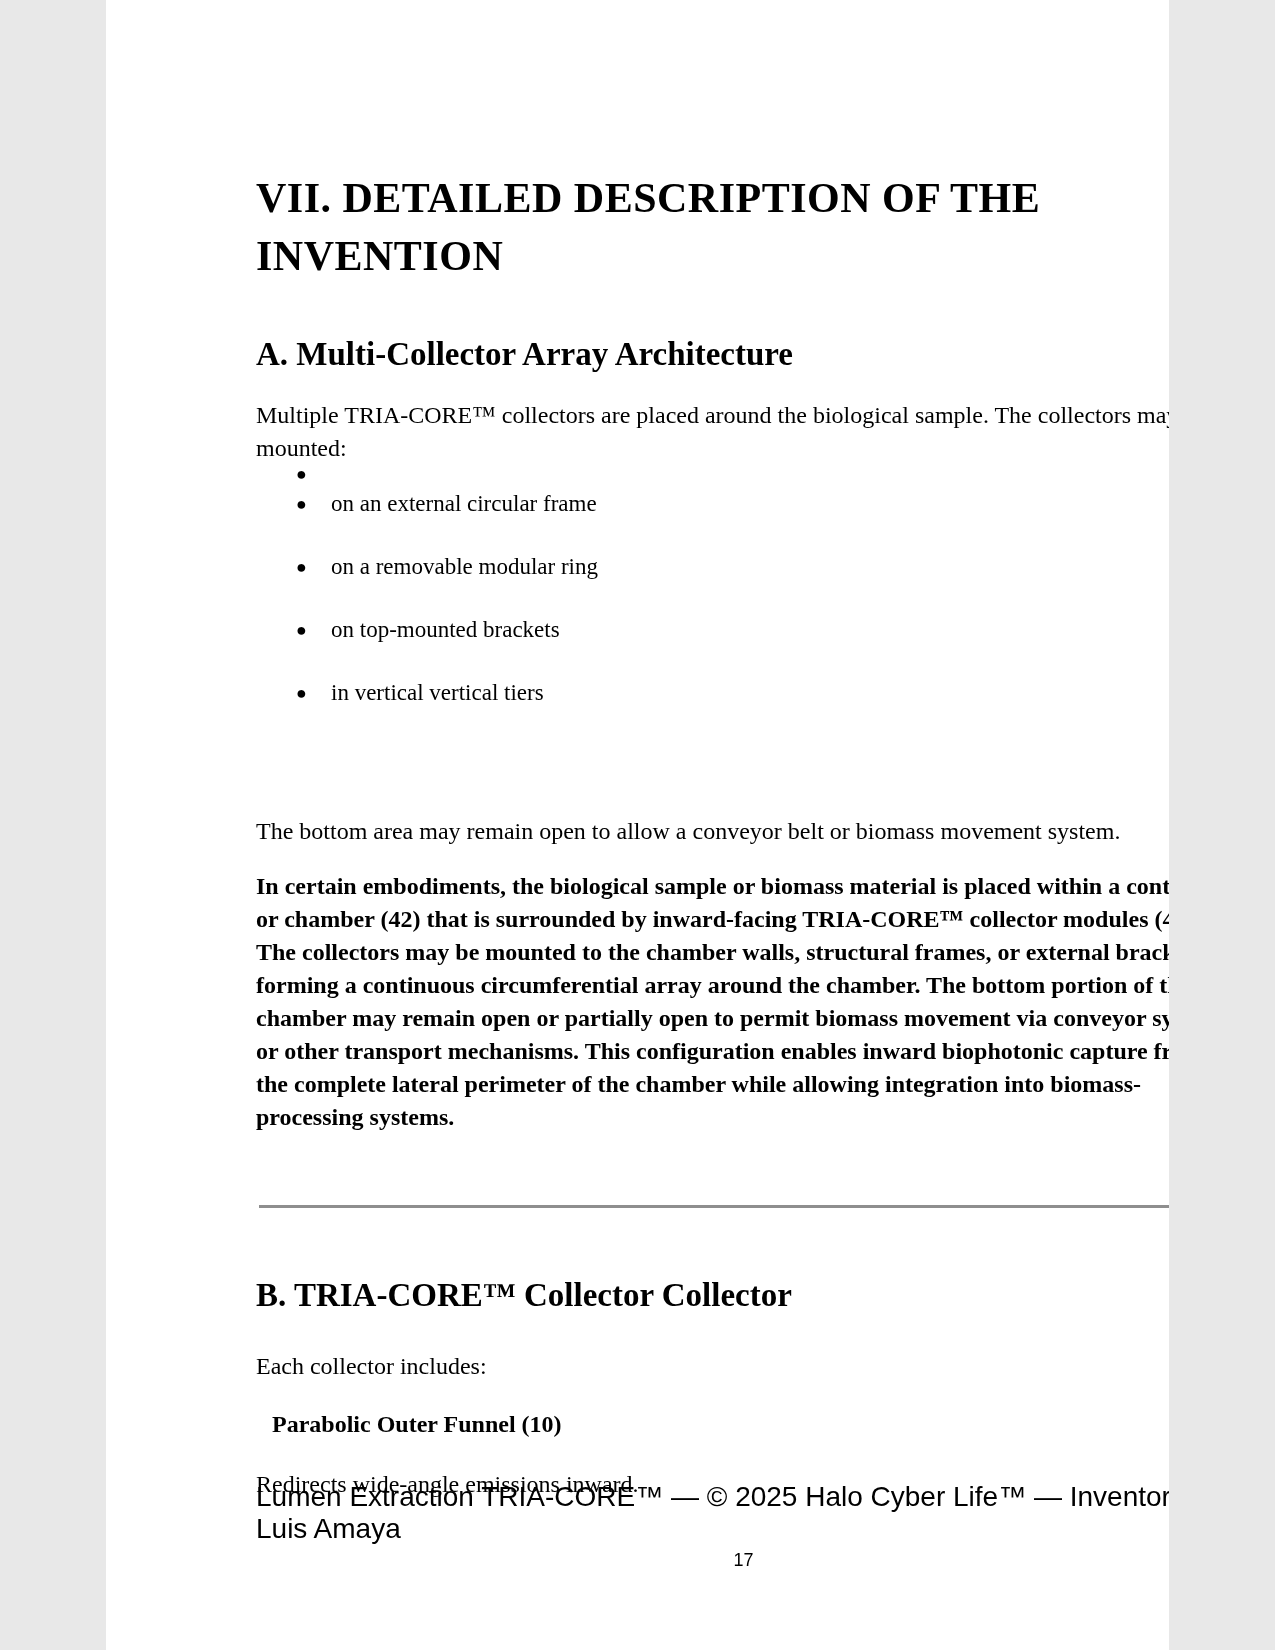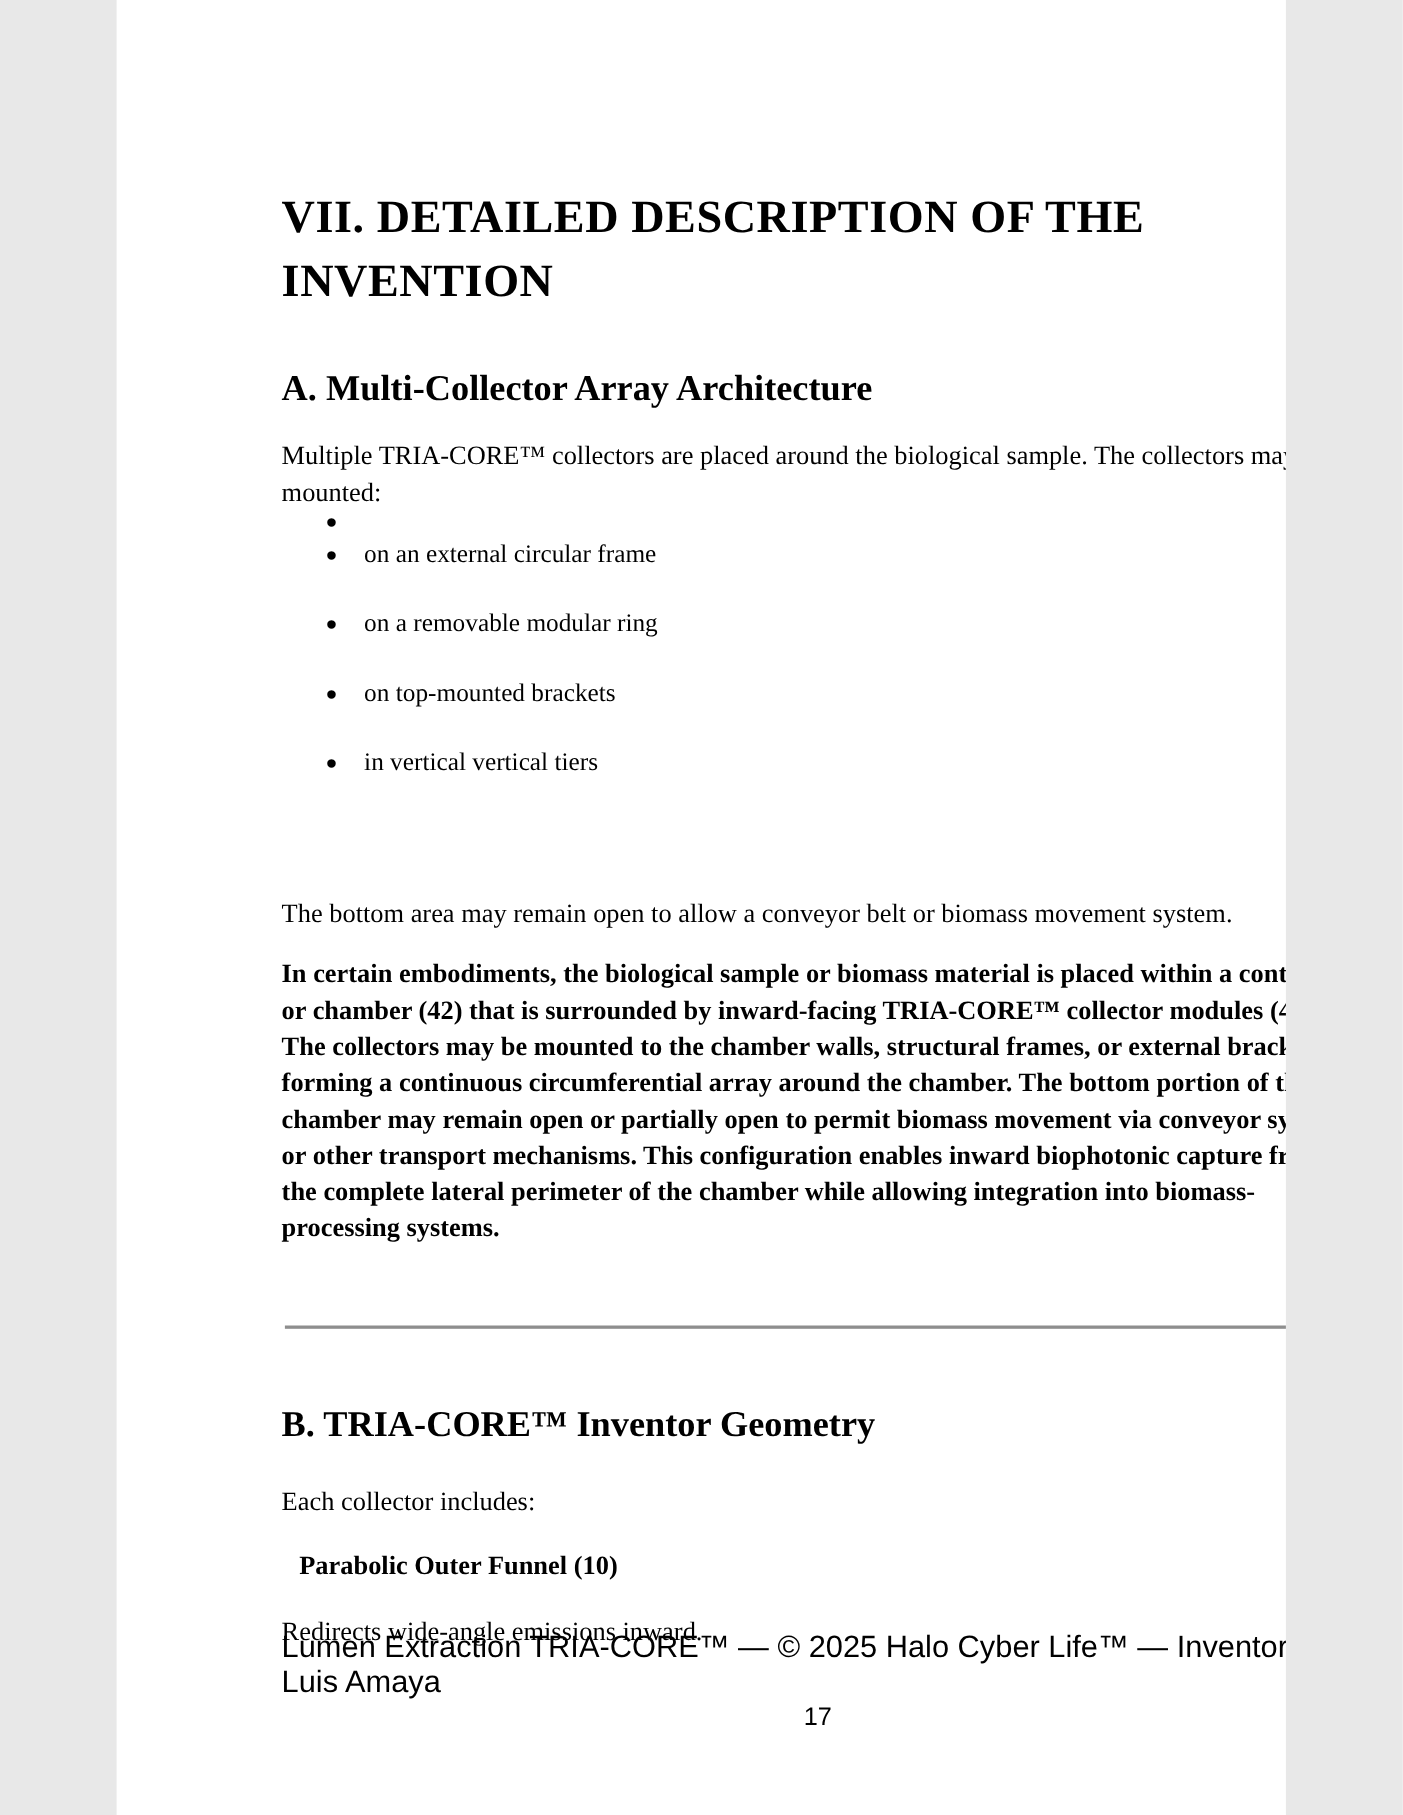--- a/index.html
+++ b/index.html
@@ -97,21 +97,21 @@
     font-size: 28px;
     line-height: 32px;
   }
   .page-number {
     position: absolute;
     top: 1546px;
     left: 0;
     width: 975px;
     text-align: center;
     font-family: "Liberation Sans", sans-serif;
-    font-size: 23px;
+    font-size: 18px;
     line-height: 28px;
   }
 </style>
 </head>
 <body>
 
 <div class="page">
   <div class="content">
 
     <h1 class="doc-title">VII. DETAILED DESCRIPTION OF THE INVENTION</h1>
@@ -141,21 +141,21 @@
         <span>in vertical vertical tiers</span>
       </li>
     </ul>
 
     <p class="body-text p-open">The bottom area may remain open to allow a conveyor belt or biomass movement system.</p>
 
     <p class="body-text p-embodiment">In certain embodiments, the biological sample or biomass material is placed within a container or chamber (42) that is surrounded by inward-facing TRIA-CORE™ collector modules (40). The collectors may be mounted to the chamber walls, structural frames, or external brackets, forming a continuous circumferential array around the chamber. The bottom portion of the chamber may remain open or partially open to permit biomass movement via conveyor systems or other transport mechanisms. This configuration enables inward biophotonic capture from the complete lateral perimeter of the chamber while allowing integration into biomass-processing systems.</p>
 
     <hr class="divider">
 
-    <h2 class="h2 h2-b">B. TRIA-CORE™ Inventor Geometry</h2>
+    <h2 class="h2 h2-b">B. TRIA-CORE™ Collector Collector</h2>
 
     <p class="body-text p-each">Each collector includes:</p>
 
     <p class="body-text p-funnel">Parabolic Outer Funnel (10)</p>
 
     <p class="body-text p-redirect">Redirects wide-angle emissions inward.</p>
 
     <div class="footer-line">Lumen Extraction TRIA-CORE™ — © 2025 Halo Cyber Life™ — Inventor: Luis Amaya</div>
 
     <div class="page-number">17</div>

